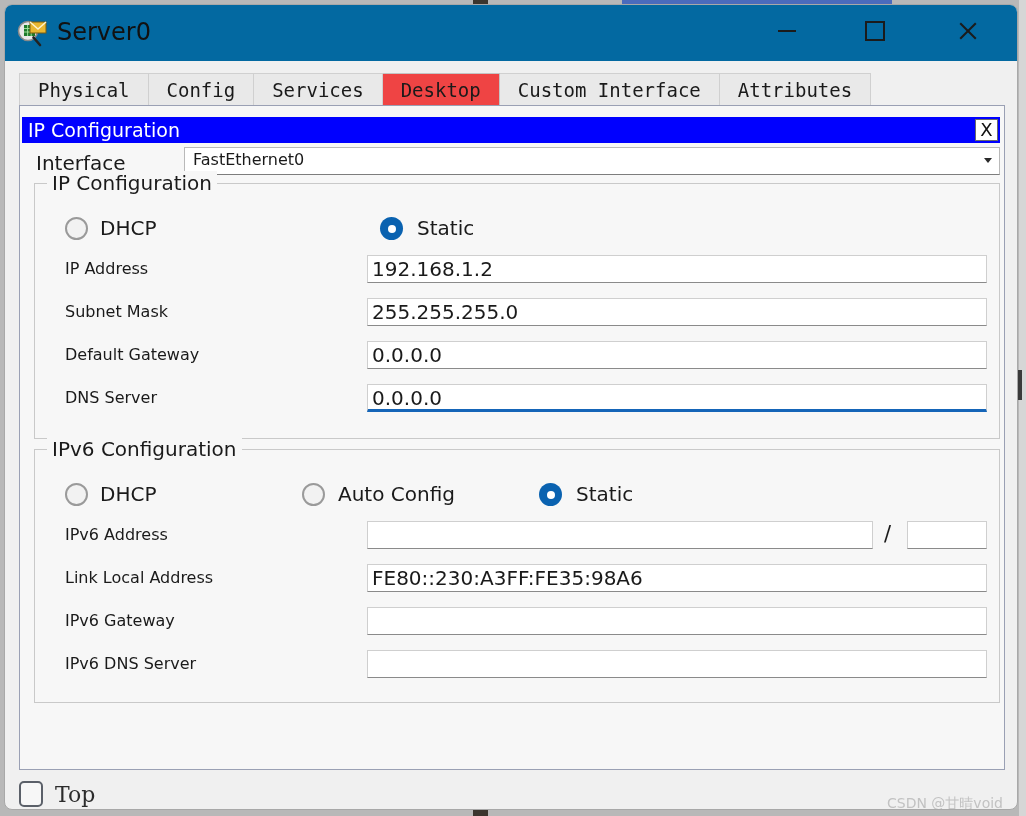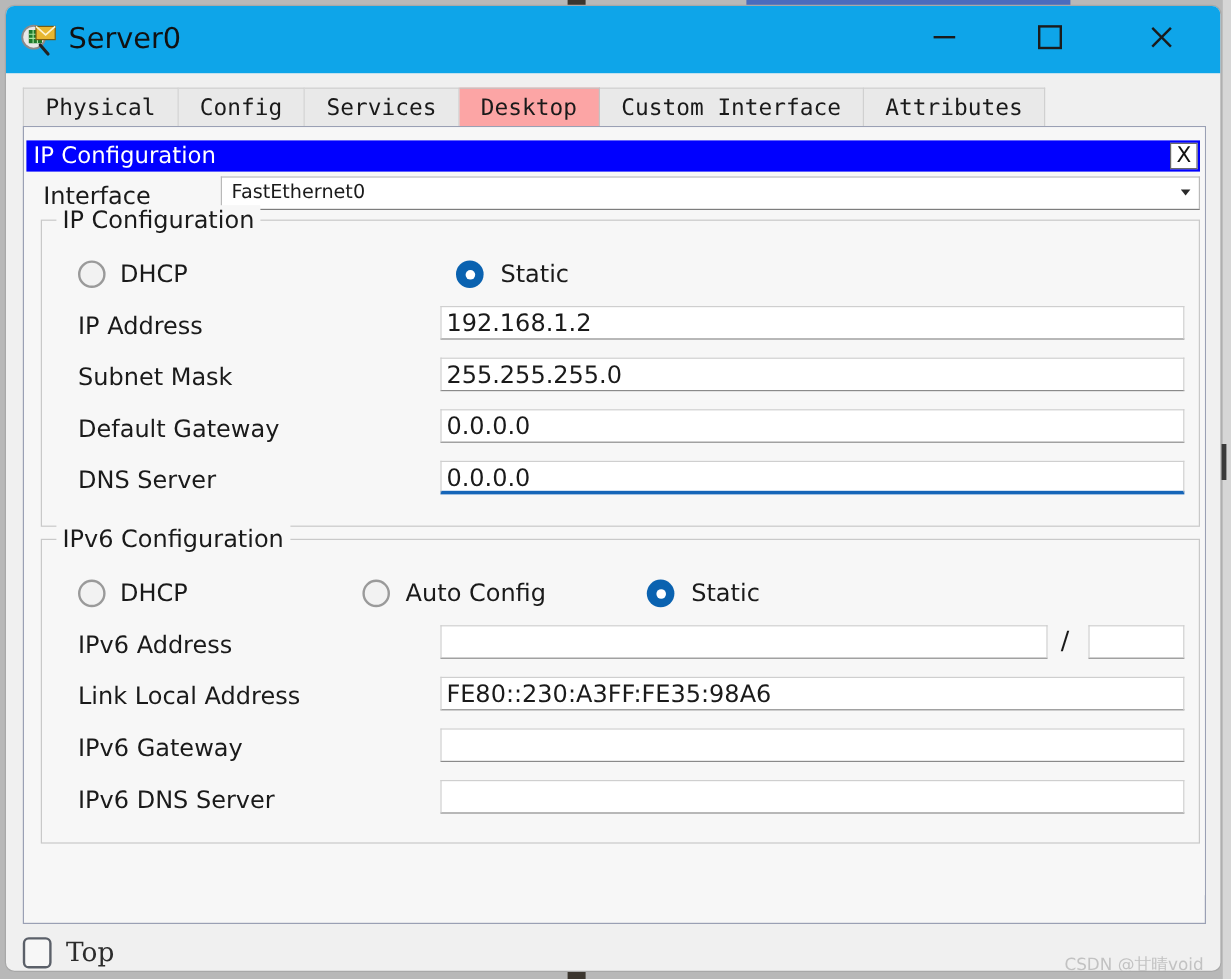--- a/index.html
+++ b/index.html
@@ -48,21 +48,21 @@
     background: #f0f0f0;
     border: 1px solid #a8a8a8;
     border-radius: 8px;
     box-sizing: border-box;
     overflow: hidden;
   }
 
   #titlebar {
     position: relative;
     height: 56px;
-    background: #0ea5e9;
+    background: #0369a1;
   }
   #app-icon {
     position: absolute;
     left: 12px;
     top: 14px;
     width: 32px;
     height: 30px;
   }
   #win-title {
     position: absolute;
@@ -131,21 +131,21 @@
     border-left: none;
     display: flex;
     align-items: center;
     justify-content: center;
     padding: 0 18px;
     box-sizing: border-box;
     white-space: nowrap;
   }
   .tab:first-child { border-left: 1px solid #d0d0d0; }
   .tab.active {
-    background: #fca5a5;
+    background: #ef4444;
     border-color: #c4c4c4;
   }
 
   
   #panel {
     position: absolute;
     left: 14px;
     top: 100px;
     width: 986px;
     height: 665px;
@@ -243,21 +243,21 @@
     background: #f7f7f7;
     font-size: 20px;
     color: #1a1a1a;
     white-space: nowrap;
   }
   #gb-ipv4 { left: 14px; top: 77px; width: 966px; height: 256px; }
   #gb-ipv6 { left: 14px; top: 343px; width: 966px; height: 254px; }
 
   .row-label {
     position: absolute;
-    font-size: 20px;
+    font-size: 16px;
     color: #1a1a1a;
     white-space: nowrap;
   }
 
   
   .radio {
     position: absolute;
     width: 23px; height: 23px;
     border-radius: 50%;
     box-sizing: border-box;

